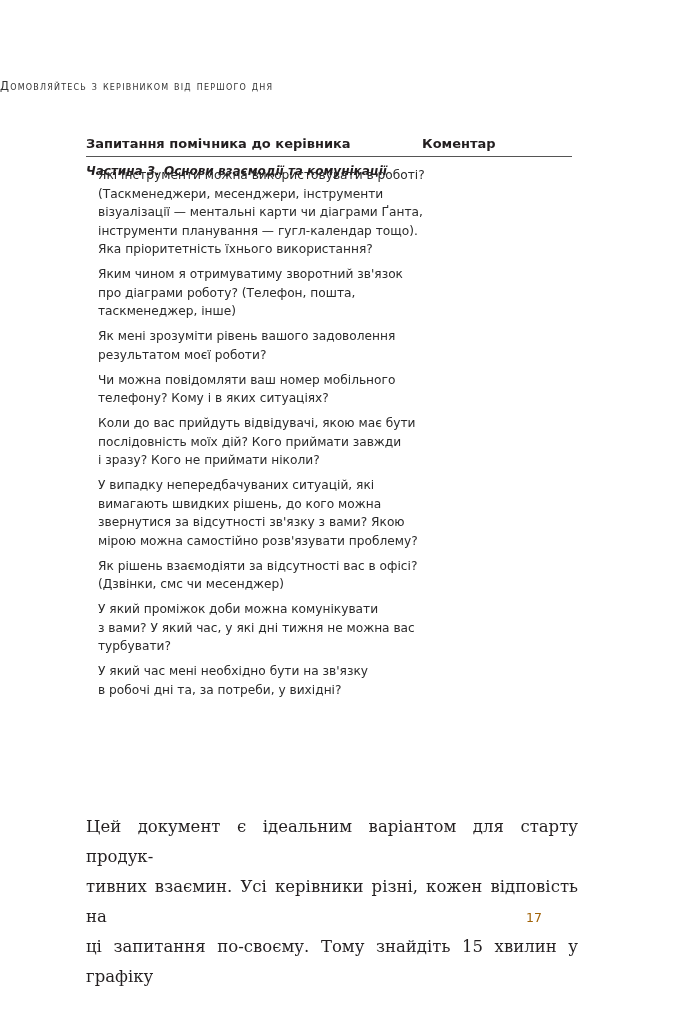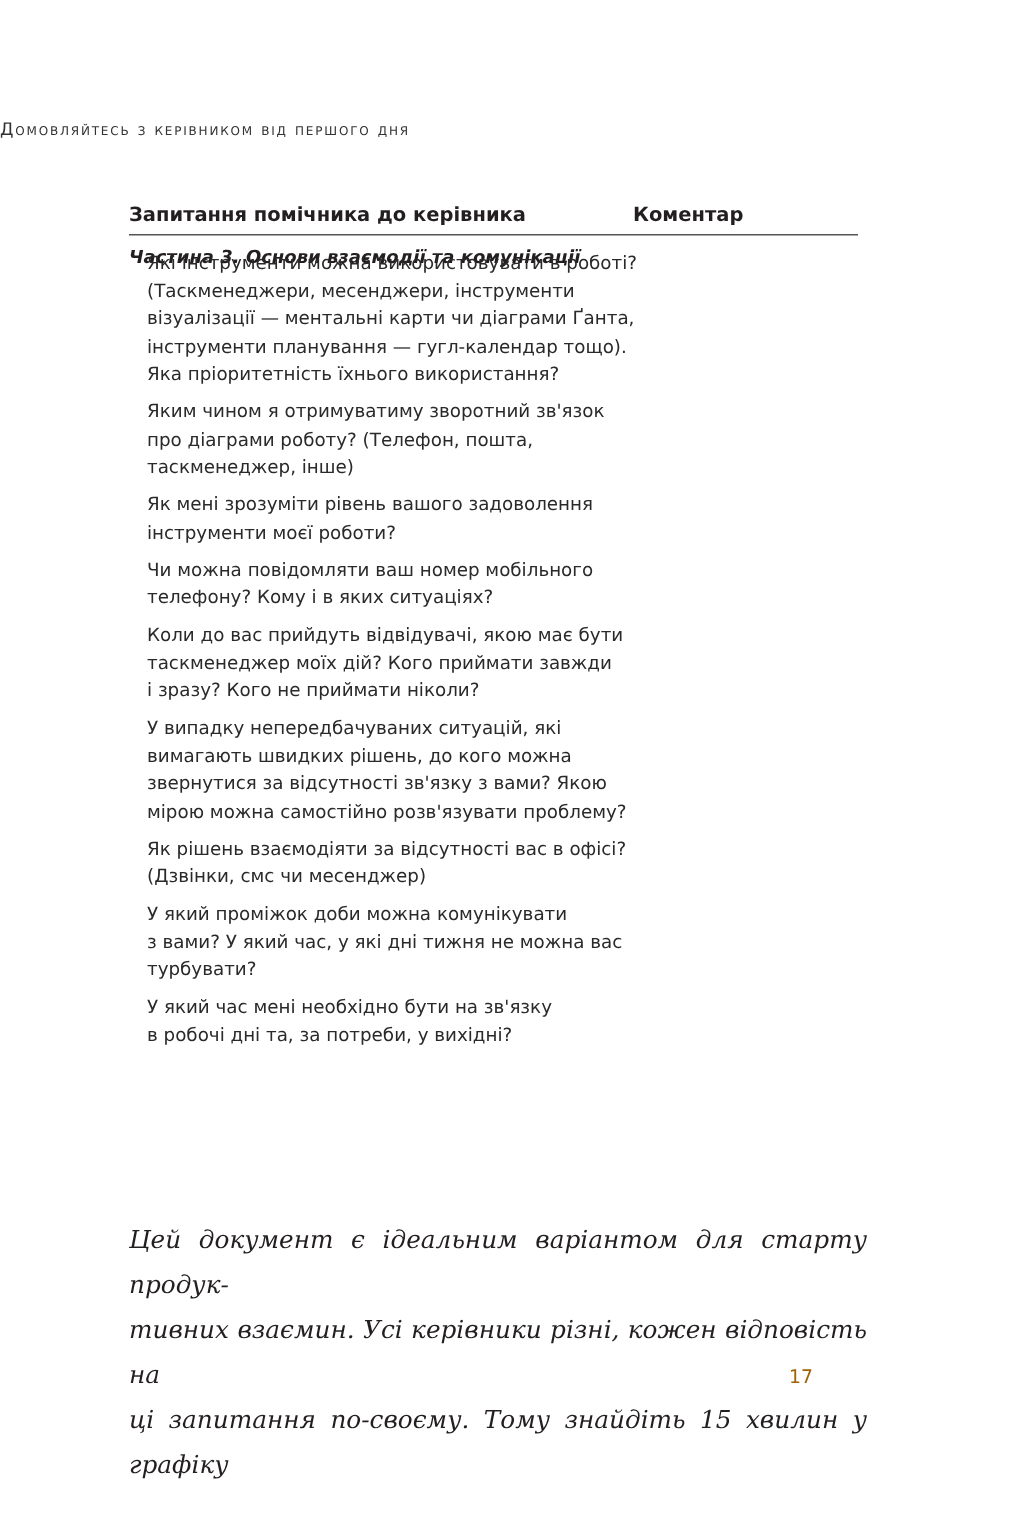--- a/index.html
+++ b/index.html
@@ -21,21 +21,21 @@
       font-family: "DejaVu Sans", sans-serif; font-style: italic; font-weight: bold; font-size: 12px; margin-top: 25px;
     }
     .questions { position: absolute; left: 86px; top: 166px; width: 340px; margin-left: 12px; }
     .q {
       font-family: "DejaVu Sans", sans-serif; font-size: 12.2px; line-height: 18.5px;
       color: #2a2a2a; margin: 0 0 6.5px 0; white-space: pre-line;
     }
     .body-para {
       position: absolute; left: 86px; top: 812px; width: 492px;
       font-family: "DejaVu Serif", serif; font-size: 16.5px; line-height: 30px;
-      text-align: justify; color: #231f20; white-space: pre-line; font-style: italic;
+      text-align: justify; color: #231f20; white-space: pre-line;
     }
     .page-number {
       position: absolute; left: 526px; top: 910px;
       font-family: "DejaVu Sans", sans-serif; font-size: 12.5px; color: #a16207;
     }
   </style>
 </head>
 <body>
 
 <div class="running-head">Домовляйтесь з керівником від першого дня</div>
@@ -50,25 +50,25 @@
 <div class="questions">
   <p class="q">Які інструменти можна використовувати в роботі?
 (Таскменеджери, месенджери, інструменти
 візуалізації — ментальні карти чи діаграми Ґанта,
 інструменти планування — гугл-календар тощо).
 Яка пріоритетність їхнього використання?</p>
   <p class="q">Яким чином я отримуватиму зворотний зв'язок
 про діаграми роботу? (Телефон, пошта,
 таскменеджер, інше)</p>
   <p class="q">Як мені зрозуміти рівень вашого задоволення
-інструменти моєї роботи?</p>
+результатом моєї роботи?</p>
   <p class="q">Чи можна повідомляти ваш номер мобільного
 телефону? Кому і в яких ситуаціях?</p>
   <p class="q">Коли до вас прийдуть відвідувачі, якою має бути
-таскменеджер моїх дій? Кого приймати завжди
+послідовність моїх дій? Кого приймати завжди
 і зразу? Кого не приймати ніколи?</p>
   <p class="q">У випадку непередбачуваних ситуацій, які
 вимагають швидких рішень, до кого можна
 звернутися за відсутності зв'язку з вами? Якою
 мірою можна самостійно розв'язувати проблему?</p>
   <p class="q">Як рішень взаємодіяти за відсутності вас в офісі?
 (Дзвінки, смс чи месенджер)</p>
   <p class="q">У який проміжок доби можна комунікувати
 з вами? У який час, у які дні тижня не можна вас
 турбувати?</p>

